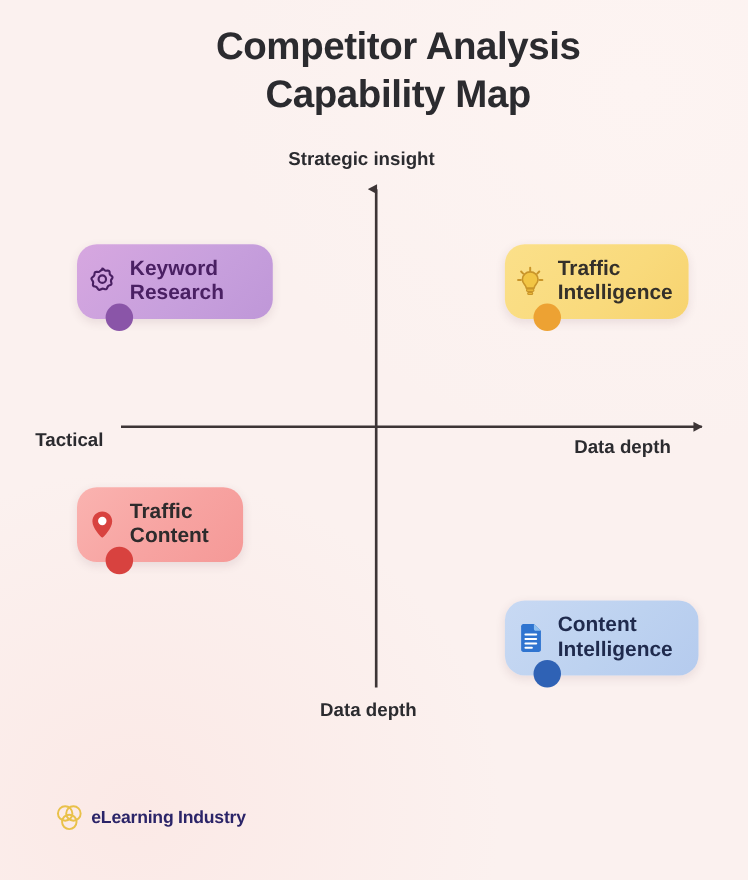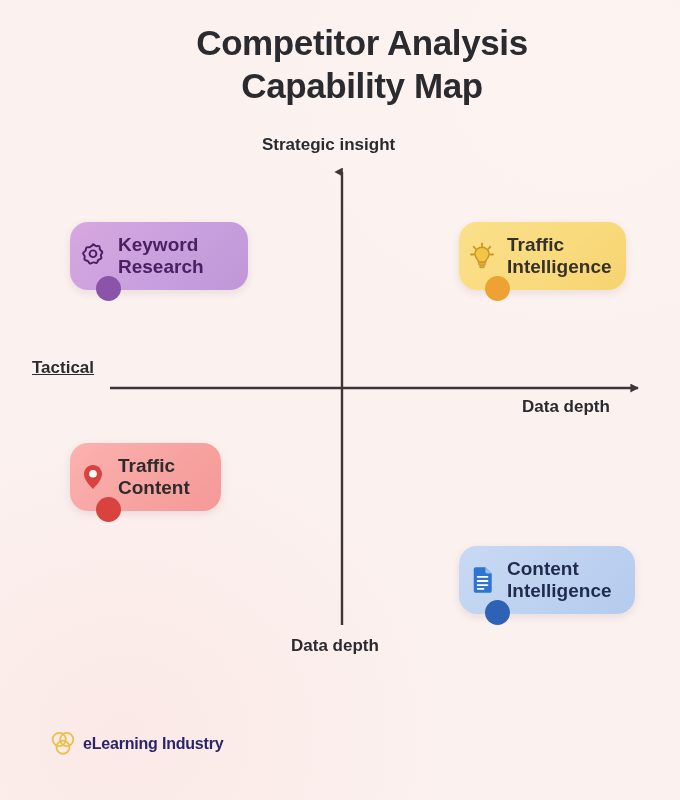--- a/index.html
+++ b/index.html
@@ -46,21 +46,21 @@
   .axes { position: absolute; inset: 0; }
 
   .axis-label {
     position: absolute;
     font-size: 17px;
     font-weight: bold;
     color: #2b2b2f;
     white-space: nowrap;
   }
   .axis-label.top    { left: 262px; top: 135px; }
-  .axis-label.left   { left: 32px;  top: 358px; text-decoration: underline; }
+  .axis-label.left   { left: 32px;  top: 390px; }
   .axis-label.right  { left: 522px; top: 397px; }
   .axis-label.bottom { left: 291px; top: 636px; }
 
   
   .card {
     position: absolute;
     display: flex;
     align-items: center;
     gap: 10px;
     padding: 12px 18px 12px 8px;

